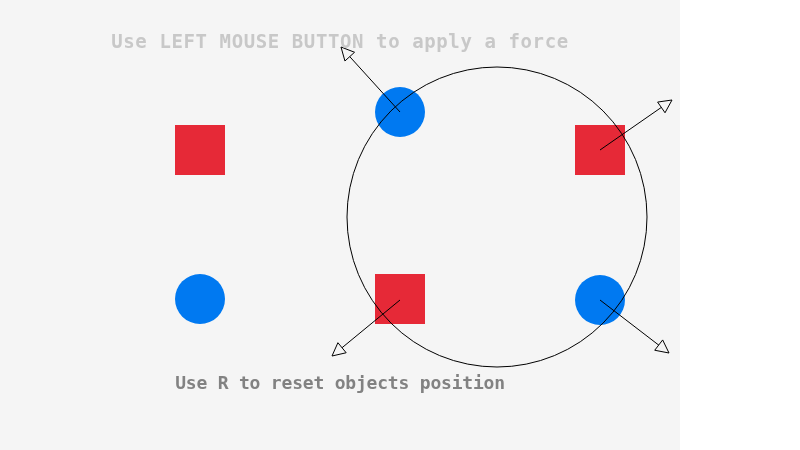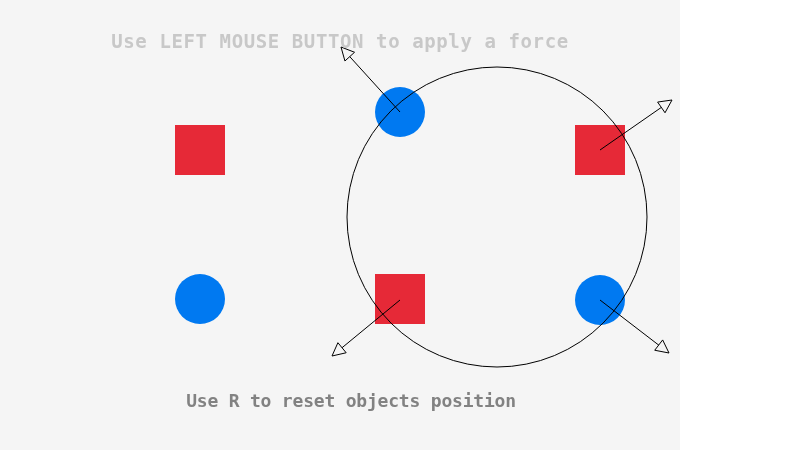--- a/index.html
+++ b/index.html
@@ -24,24 +24,23 @@
     font-weight: bold;
     pointer-events: none;
     white-space: pre;
   }
   .instr-top {
     top: 30px;
     font-size: 19px;
     letter-spacing: 0.6px;
   }
   .instr-bottom {
-    top: 390px;
+    top: 372px;
     font-size: 18px;
     letter-spacing: -0.2px;
-    margin-left: 11px;
   }
 </style>
 </head>
 <body>
 
 <div class="stage" style="background: rgb(245, 245, 245);">
   <svg id="scene-svg" class="scene-svg" viewBox="0 0 800 450">
       <rect x="175" y="125" width="50" height="50" fill="#e62937"></rect>
       <circle cx="400" cy="112" r="25" fill="#0079f1"></circle>
       <rect x="575" y="125" width="50" height="50" fill="#e62937"></rect>

